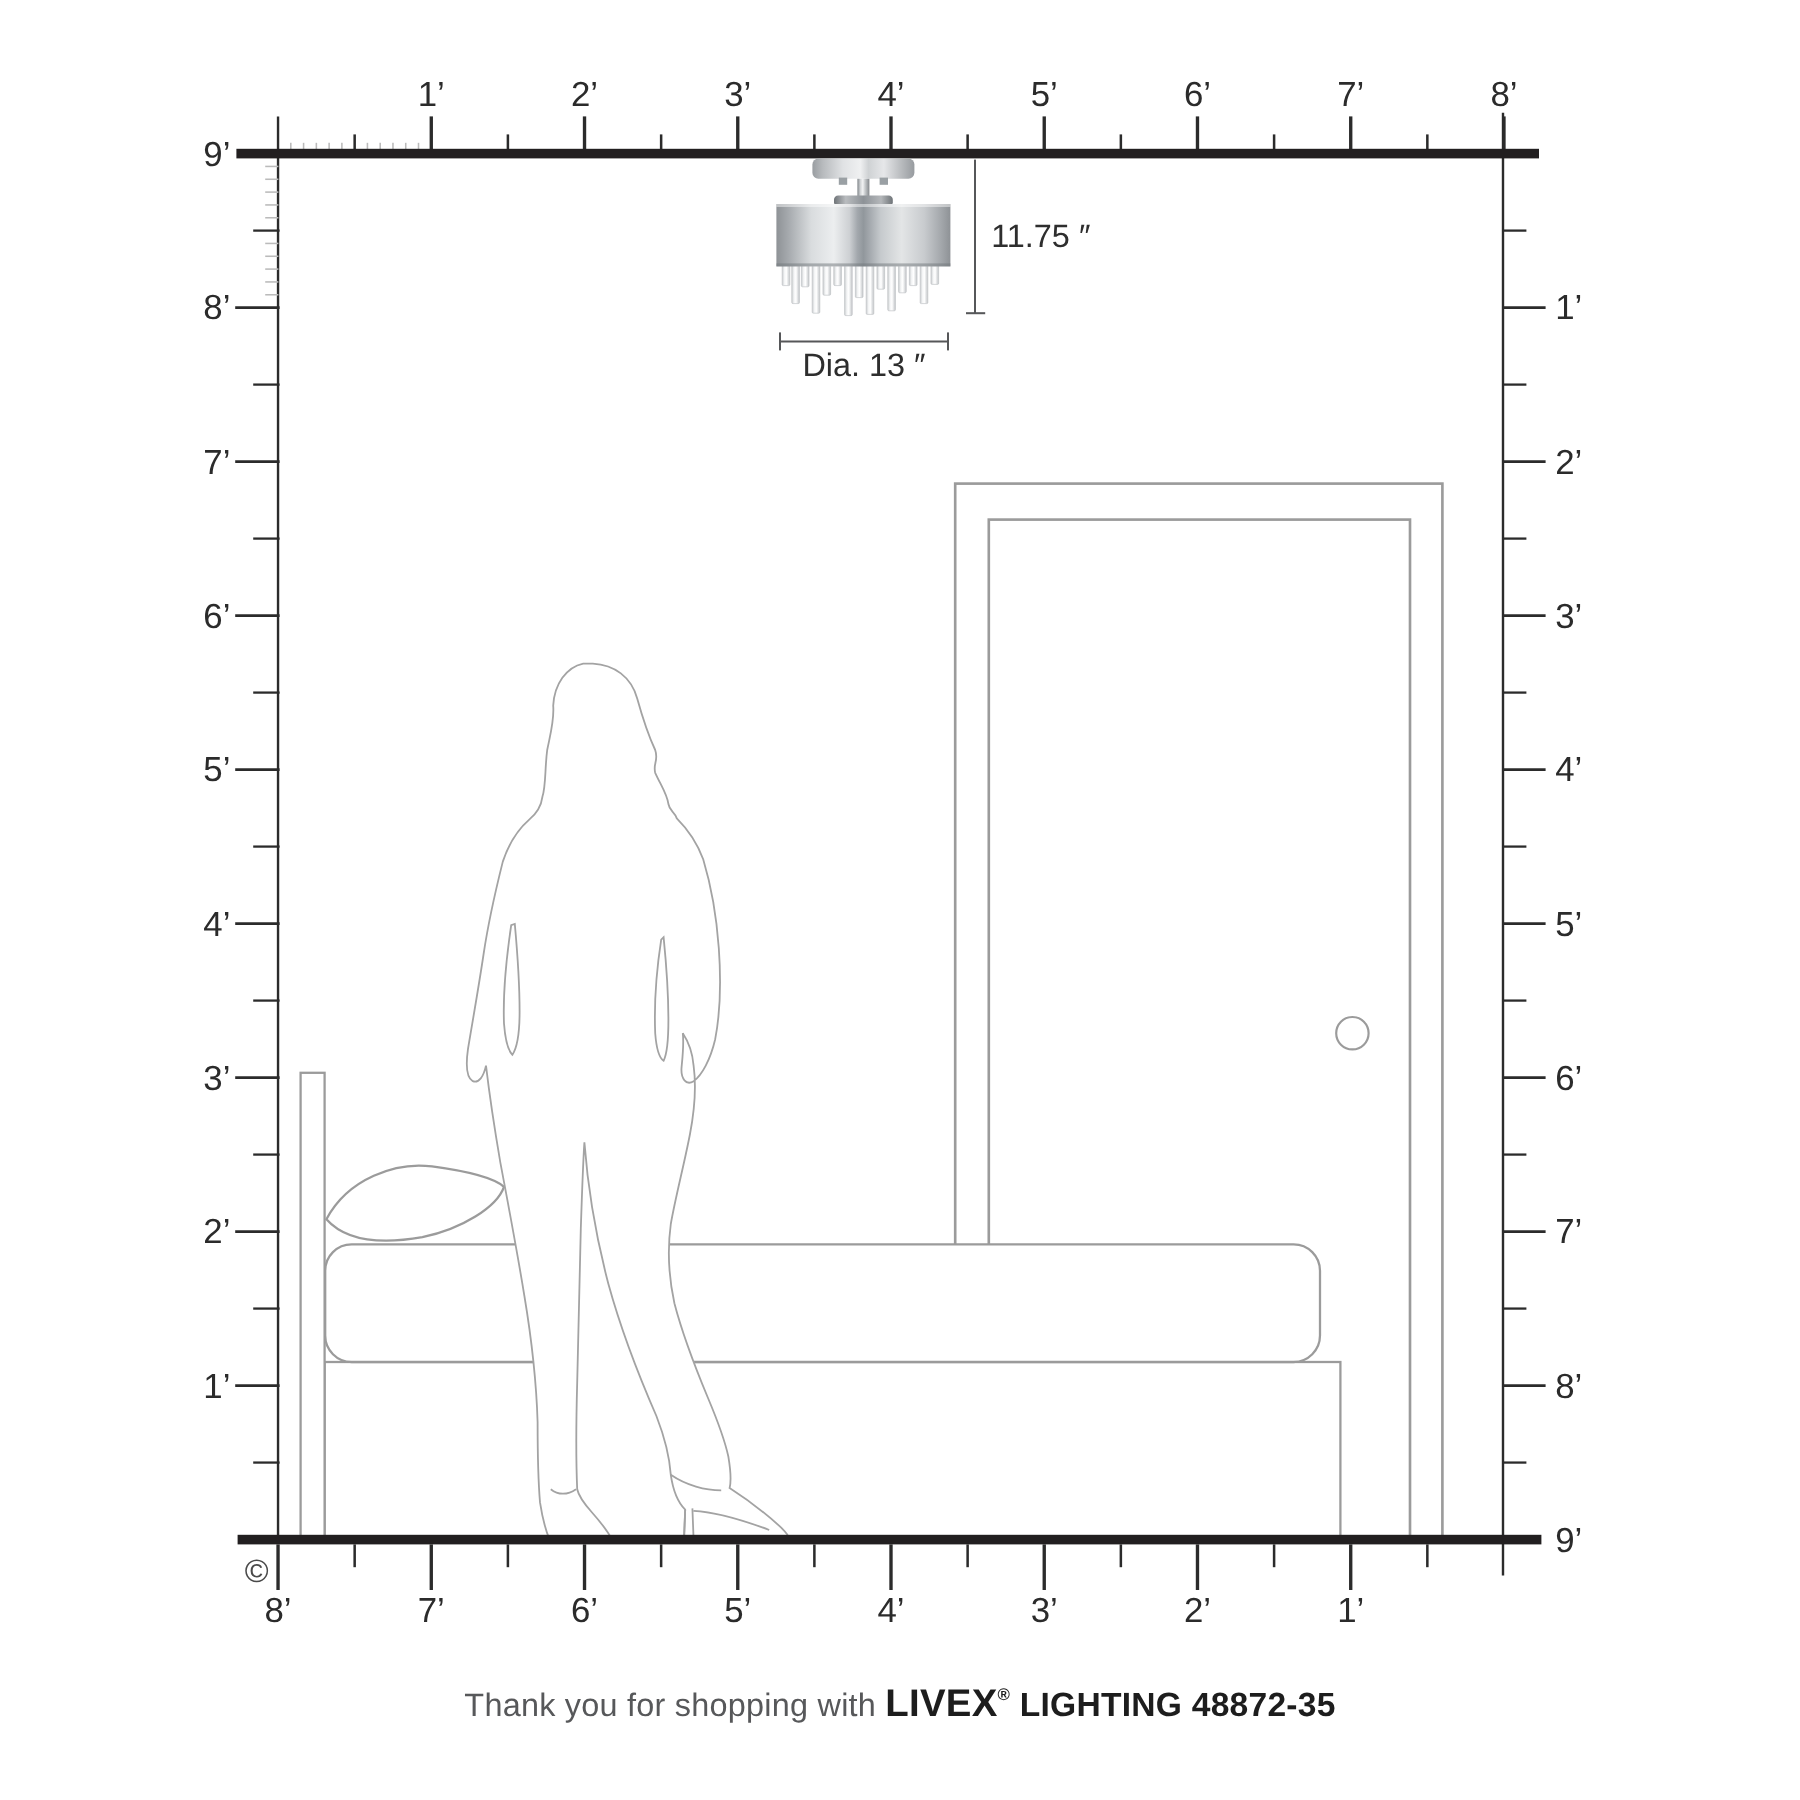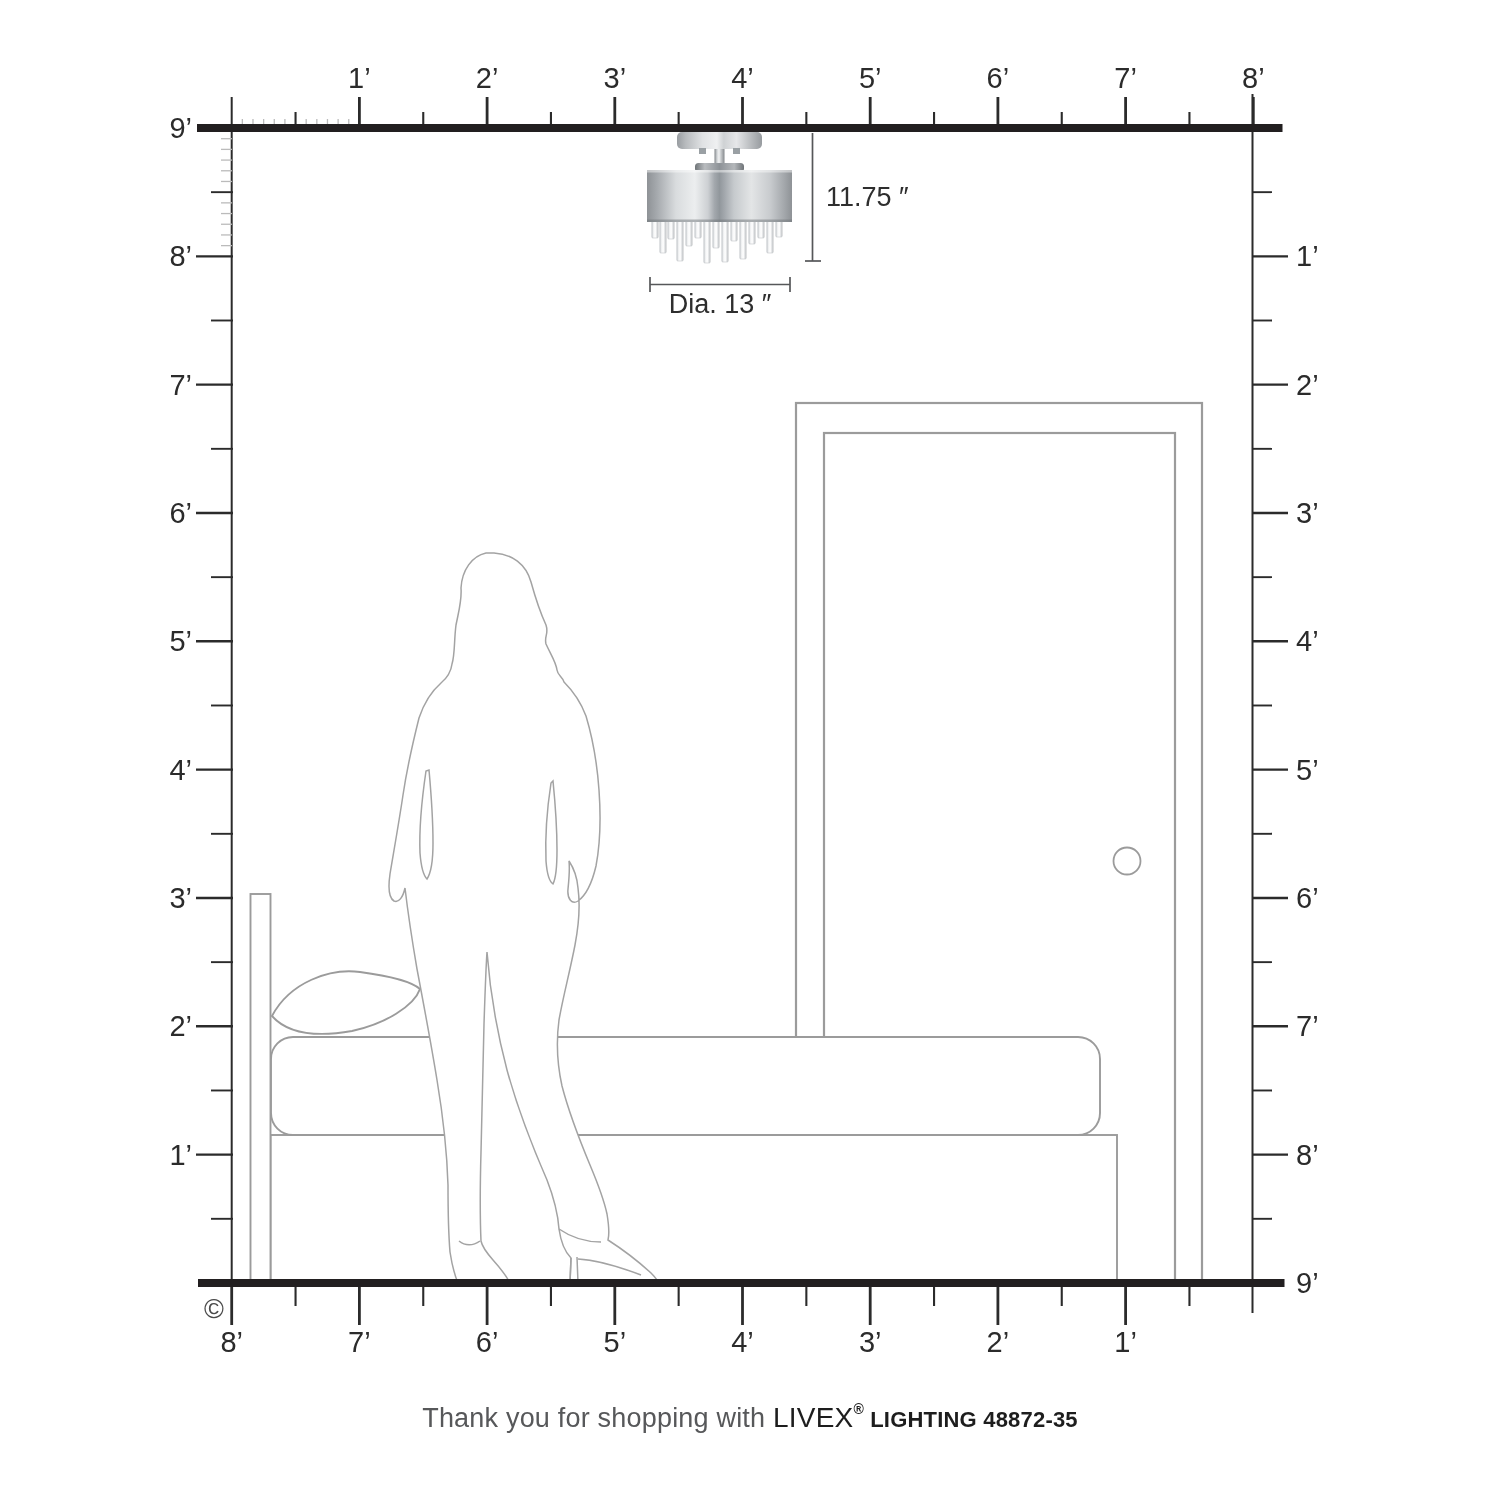--- a/index.html
+++ b/index.html
@@ -4,23 +4,23 @@
 <style>
   html,body{margin:0;padding:0;background:#ffffff;}
   .stage{position:relative;width:1500px;height:1500px;background:#fff;overflow:hidden;
          font-family:"Liberation Sans", sans-serif;}
   svg{display:block;}
   .rl{font-family:"Liberation Sans", sans-serif;font-size:29px;fill:#2b2b2b;}
   .dim-label{font-family:"Liberation Sans", sans-serif;font-size:27px;fill:#2e2e2e;}
   .copyright{font-family:"Liberation Sans", sans-serif;font-size:27px;fill:#4a4a4a;}
   .footer{position:absolute;left:0;top:1401px;width:100%;text-align:center;
           font-size:27px;color:#57585a;letter-spacing:0.2px;}
-  .footer .brand{font-weight:normal;color:#1d1d1d;font-size:28px;margin-top:27px;}
+  .footer .brand{font-weight:bold;color:#1d1d1d;font-size:32px;margin-top:27px;}
   .footer sup{font-size:14px;vertical-align:13px;font-weight:bold;color:#1d1d1d;}
-  .footer .suffix{font-weight:bold;color:#1d1d1d;font-size:22px;}
+  .footer .suffix{font-weight:bold;color:#1d1d1d;font-size:28px;}
 </style>
 </head>
 <body>
 
 <div class="stage">
 <svg width="1500" height="1500" viewBox="0 0 1500 1500">
   <defs>
     <linearGradient id="canopyGrad" x1="0" y1="0" x2="1" y2="0">
       <stop offset="0" stop-color="#999da1"></stop>
           <stop offset="0.10" stop-color="#b7babd"></stop>

